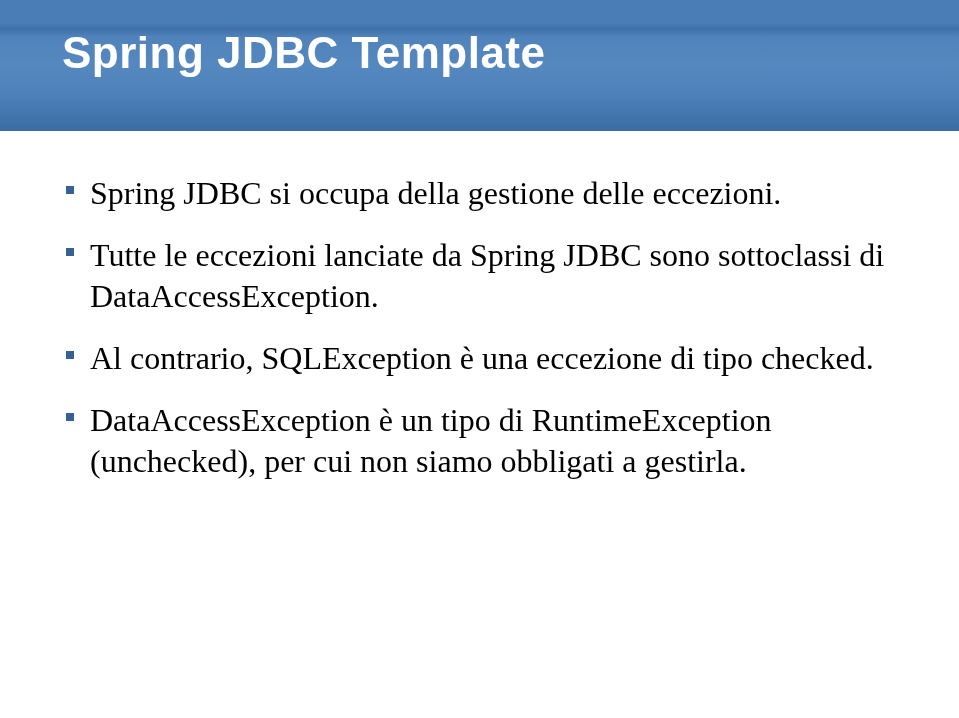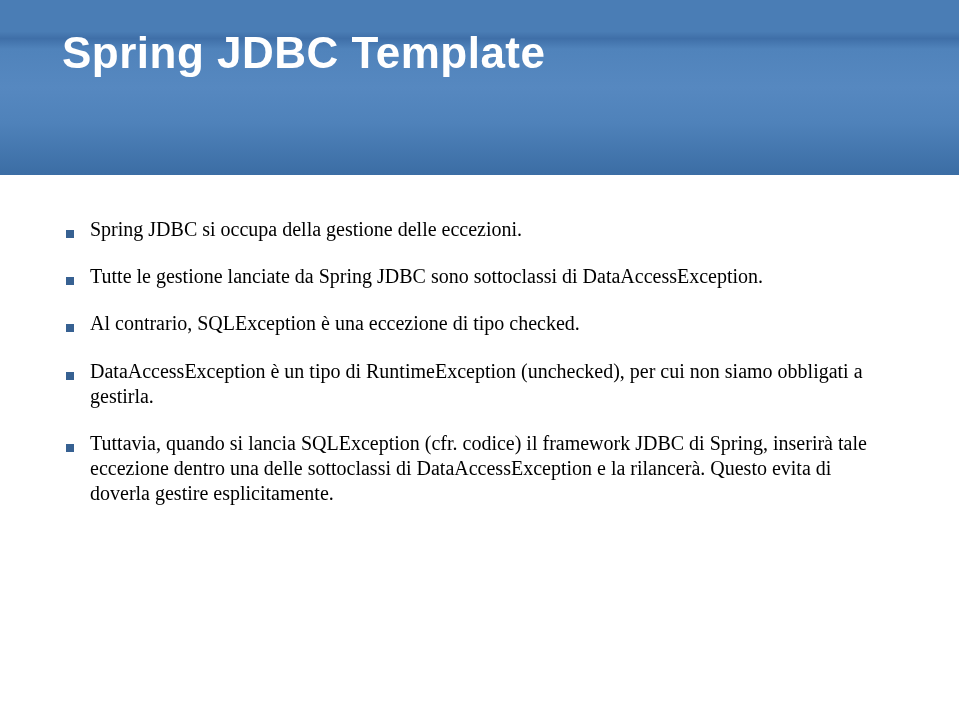--- a/index.html
+++ b/index.html
@@ -2,21 +2,21 @@
 <html><head>
 <meta charset="utf-8">
 <style>
   * { margin: 0; padding: 0; box-sizing: border-box; }
   html, body { width: 959px; height: 718px; overflow: hidden; }
   body {
     font-family: "Times New Roman", Times, serif;
     background: #ffffff;
   }
   .header {
-    height: 175px;
+    height: 131px;
     background: linear-gradient(to bottom,
       #4a7db5 0%,
       #4a7db5 18%,
       #3f6fa8 22%,
       #5083bb 28%,
       #5688c0 50%,
       #4f82ba 70%,
       #3b6da4 100%);
     padding: 28px 0 16px 62px;
   }
@@ -26,21 +26,21 @@
     font-size: 44px;
     color: #ffffff;
     letter-spacing: 0.5px;
   }
   .content {
     padding: 42px 70px 0 90px;
   }
   ul { list-style: none; }
   li {
     position: relative;
-    font-size: 20px;
+    font-size: 32px;
     line-height: 1.26;
     color: #000000;
     margin-bottom: 22px;
     padding-left: 0;
   }
   li::before {
     content: "";
     position: absolute;
     left: -24px;
     top: 13px;
@@ -52,18 +52,17 @@
 </head>
 <body>
 
 <div class="header">
   <div class="title">Spring JDBC Template</div>
 </div>
 
 <div class="content">
   <ul>
     <li>Spring JDBC si occupa della gestione delle eccezioni.</li>
-    <li>Tutte le gestione lanciate da Spring JDBC sono sottoclassi di DataAccessException.</li>
+    <li>Tutte le eccezioni lanciate da Spring JDBC sono sottoclassi di DataAccessException.</li>
     <li>Al contrario, SQLException è una eccezione di tipo checked.</li>
     <li>DataAccessException è un tipo di RuntimeException (unchecked), per cui non siamo obbligati a gestirla.</li>
-    <li>Tuttavia, quando si lancia SQLException (cfr. codice) il framework JDBC di Spring, inserirà tale eccezione dentro una delle sottoclassi di DataAccessException e la rilancerà. Questo evita di doverla gestire esplicitamente.</li>
   </ul>
 </div>
 
 </body></html>

